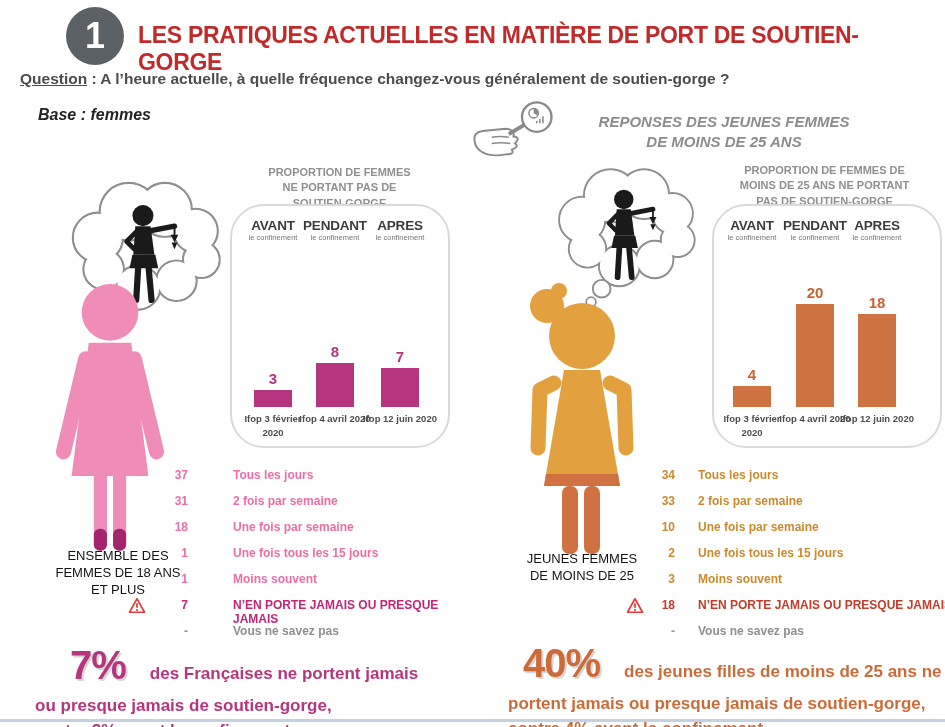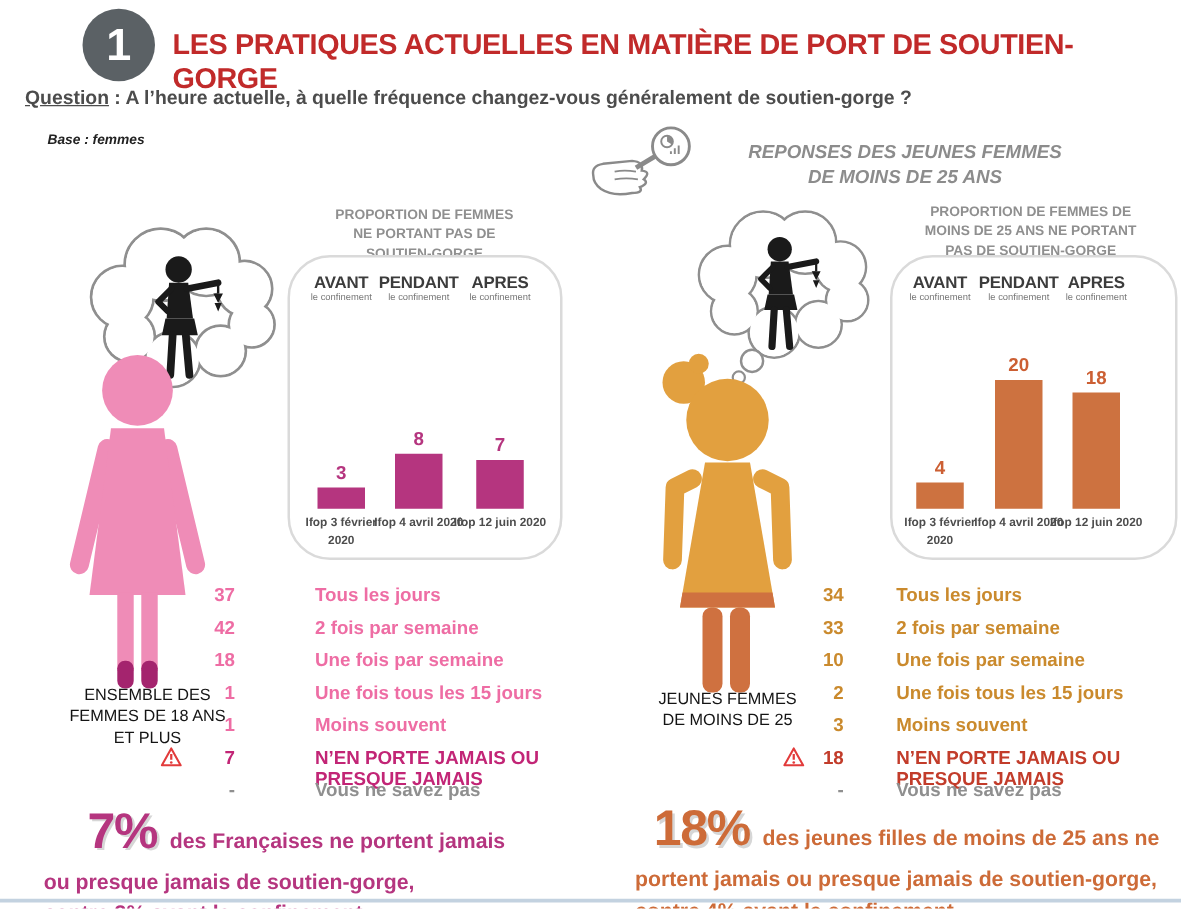--- a/index.html
+++ b/index.html
@@ -6,21 +6,21 @@
   #page{position:relative;width:945px;height:727px;background:#ffffff;overflow:hidden;
         font-family:"Liberation Sans",sans-serif;}
   .abs{position:absolute;}
 
   
   .badge{left:66px;top:7px;width:58px;height:58px;border-radius:50%;background:#5b6165;
          color:#fff;font-size:36px;font-weight:bold;display:flex;align-items:center;justify-content:center;}
   .title{left:138px;top:22px;width:790px;color:#c12a2a;font-size:23px;font-weight:bold;letter-spacing:-0.3px;}
   .question{left:20px;top:70px;width:880px;color:#4c4c4c;font-size:15.5px;font-weight:bold;}
   .question .qword{text-decoration:underline;}
-  .base-note{left:38px;top:106px;font-size:11px;font-style:italic;font-weight:600;color:#222;}
+  .base-note{left:38px;top:106px;font-size:16px;font-style:italic;font-weight:600;color:#222;}
 
   
   .callout-text{left:568px;top:112px;width:312px;text-align:center;color:#8c8c8c;
                 font-size:15px;font-weight:bold;font-style:italic;line-height:1.35;}
 
   
   .card{border:2px solid #dadada;border-radius:34px;background:#fff;}
   .card-left{left:230px;top:204px;width:216px;height:240px;}
   .card-right{left:712px;top:204px;width:226px;height:240px;}
   .chart-title{font-size:11px;font-weight:bold;color:#8f8f8f;text-align:center;line-height:1.4;}
@@ -32,36 +32,36 @@
   .bar{width:38px;}
   .pinkv{color:#b5357f;}
   .orangev{color:#cc5f33;}
   .x-label{width:78px;text-align:center;font-size:9.5px;font-weight:bold;color:#4d4d4d;line-height:1.5;}
 
   
   .group-label{text-align:center;color:#141414;font-size:13px;font-weight:normal;line-height:1.3;}
 
   
   .stats{width:310px;}
-  .stat-row{display:flex;align-items:baseline;height:26px;font-size:15px;font-weight:bold;gap:19px;}
+  .stat-row{display:flex;align-items:baseline;height:26px;font-size:12px;font-weight:bold;}
   .stat-val{width:30px;text-align:right;flex:none;}
   .stats-left .stat-label{margin-left:45px;}
   .stats-right .stat-label{margin-left:23px;}
   .rowa-normal{color:#ee6da4;}
   .rowa-hl{color:#c22576;}
   .rowb-normal{color:#ca8a2d;}
   .rowb-hl{color:#c23c2a;}
   .row-muted{color:#8f8f8f;}
 
   
   .summary{font-weight:bold;font-size:17px;line-height:1.45;}
   .summary .line1{display:flex;align-items:baseline;}
   .summary .bigpct{font-size:40px;font-weight:bold;letter-spacing:-1px;
                    text-shadow:2px 2px 0 rgba(90,90,90,0.25);}
-  .summary .after{margin-left:10px;}
+  .summary .after{margin-left:24px;}
   .summary-left{left:35px;top:636px;width:440px;color:#b5357f;}
   .summary-left .line1{padding-left:35px;}
   .summary-right{left:508px;top:634px;width:434px;color:#cd6b38;}
   .summary-right .line1{padding-left:15px;}
 
   .bottom-rule{left:0;top:719px;width:945px;height:3px;background:#c3d2e0;}
 </style>
 </head>
 <body>
 
@@ -175,21 +175,21 @@
   <div class="abs x-label" style="left:234px;top:412px;">Ifop 3 février 2020</div>
   <div class="abs x-label" style="left:296px;top:412px;">Ifop 4 avril 2020</div>
   <div class="abs x-label" style="left:361px;top:412px;">Ifop 12 juin 2020</div>
 
   <div class="abs stats stats-left" style="left:158px;top:468px;">
     <div class="stat-row rowa-normal">
       <span class="stat-val">37</span>
       <span class="stat-label">Tous les jours</span>
     </div>
     <div class="stat-row rowa-normal">
-      <span class="stat-val">42</span>
+      <span class="stat-val">31</span>
       <span class="stat-label">2 fois par semaine</span>
     </div>
     <div class="stat-row rowa-normal">
       <span class="stat-val">18</span>
       <span class="stat-label">Une fois par semaine</span>
     </div>
     <div class="stat-row rowa-normal">
       <span class="stat-val">1</span>
       <span class="stat-label">Une fois tous les 15 jours</span>
     </div>
@@ -338,21 +338,21 @@
     </div>
   </div>
   <svg class="abs" style="left:626px;top:597px;" width="18" height="17" viewBox="0 0 24 22">
     <path d="M12,2 L22,20 L2,20 Z" fill="#fff" stroke="#e23b3b" stroke-width="2.2" stroke-linejoin="round"></path>
     <line x1="12" y1="8" x2="12" y2="14" stroke="#e23b3b" stroke-width="2.4"></line>
     <circle cx="12" cy="17" r="1.4" fill="#e23b3b"></circle>
   </svg>
 
   <div class="abs summary summary-right">
     <div class="line1">
-      <span class="bigpct">18%</span>
+      <span class="bigpct">40%</span>
       <span class="after">des jeunes filles de moins de 25 ans ne</span>
     </div>
     <div>portent jamais ou presque jamais de soutien-gorge,</div>
     <div>contre 4% avant le confinement</div>
   </div>
 
   <div class="abs bottom-rule"></div>
 </div>
 
 </body></html>

